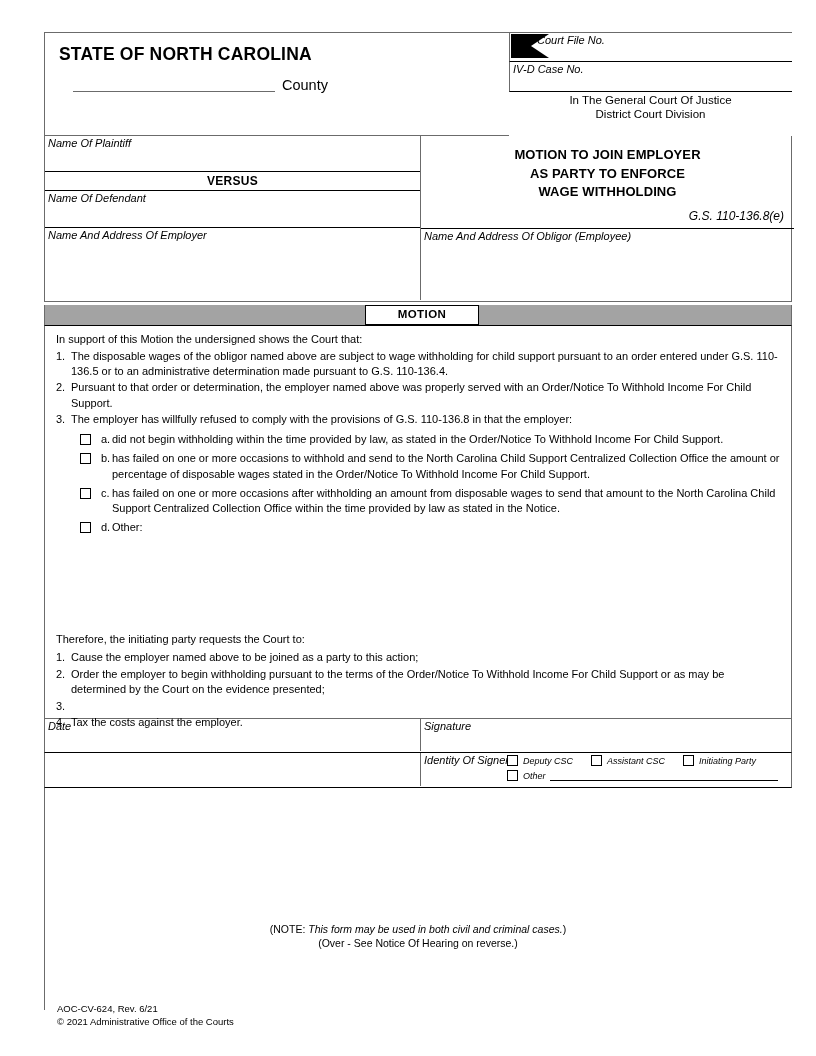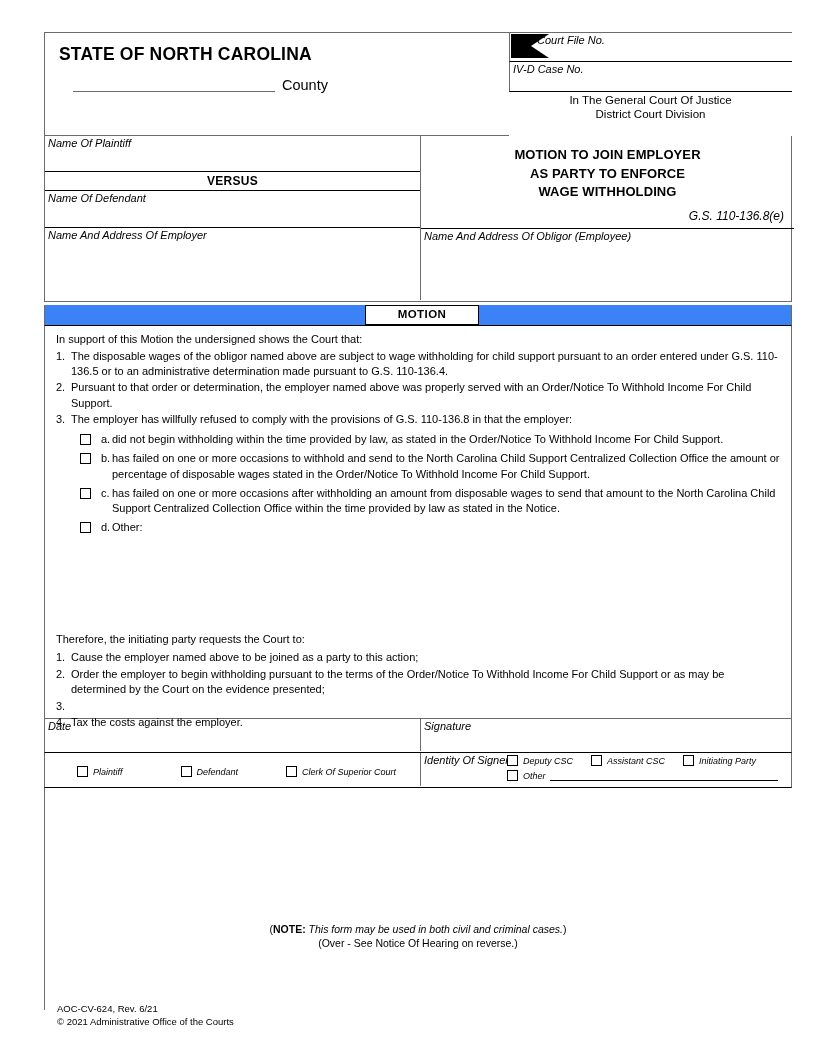--- a/index.html
+++ b/index.html
@@ -154,21 +154,21 @@
     padding-right: 10px;
     padding-top: 7px;
     font-style: italic;
   }
 
   
   .motionband {
     position: absolute;
     left: 44px; top: 305px;
     width: 748px; height: 20px;
-    background: #3b82f6;
+    background: #a3a3a3;
     border-left: 1px solid #6b6b6b;
     border-right: 1px solid #6b6b6b;
   }
   .motionlabel {
     position: absolute;
     left: 320px; top: 0px;
     width: 114px; height: 20px;
     background: #ffffff;
     border: 1.4px solid #000;
     text-align: center;
@@ -294,21 +294,21 @@
 
   .note {
     position: absolute;
     left: 44px; top: 922px;
     width: 748px;
     text-align: center;
     font-size: 10.5px;
     line-height: 14px;
   }
   .note .it { font-style: italic; }
-  .note b { font-weight: bold; font-style: normal; text-align: right; }
+  .note b { font-weight: normal; font-style: normal; text-align: right; }
 
   .footer {
     position: absolute;
     left: 57px; top: 1002px;
     font-size: 9.5px;
     line-height: 13px;
   }
 </style>
 </head>
 <body>
@@ -443,34 +443,20 @@
       <div class="fieldlabel">Date</div>
     </div>
     <div class="sig-sign cell">
       <div class="fieldlabel">Signature</div>
     </div>
   </div>
 
   <div class="idrow">
 
     <div class="id-left cell">
-      <div class="idopts">
-        <div class="idopt" style="margin-left:32px">
-          <div class="cbox"></div>
-          <span>Plaintiff</span>
-        </div>
-        <div class="idopt" style="margin-left:58px">
-          <div class="cbox"></div>
-          <span>Defendant</span>
-        </div>
-        <div class="idopt" style="margin-left:48px">
-          <div class="cbox"></div>
-          <span>Clerk Of Superior Court</span>
-        </div>
-      </div>
     </div>
 
     <div class="id-right cell">
       <div class="fieldlabel">Identity Of Signer</div>
 
       <div class="signer-line1">
         <div class="idopt">
           <div class="cbox"></div>
           <span>Deputy CSC</span>
         </div>

